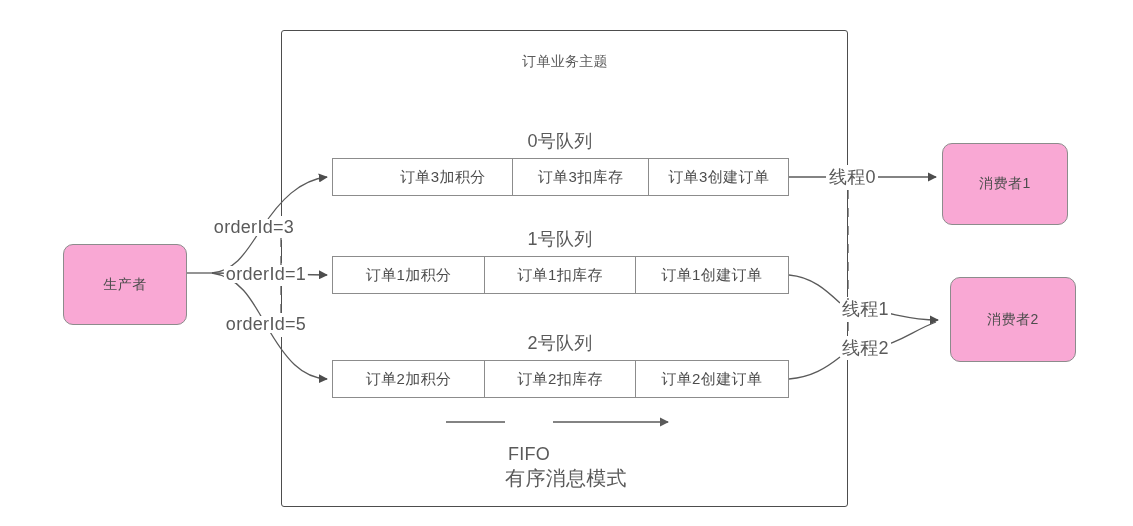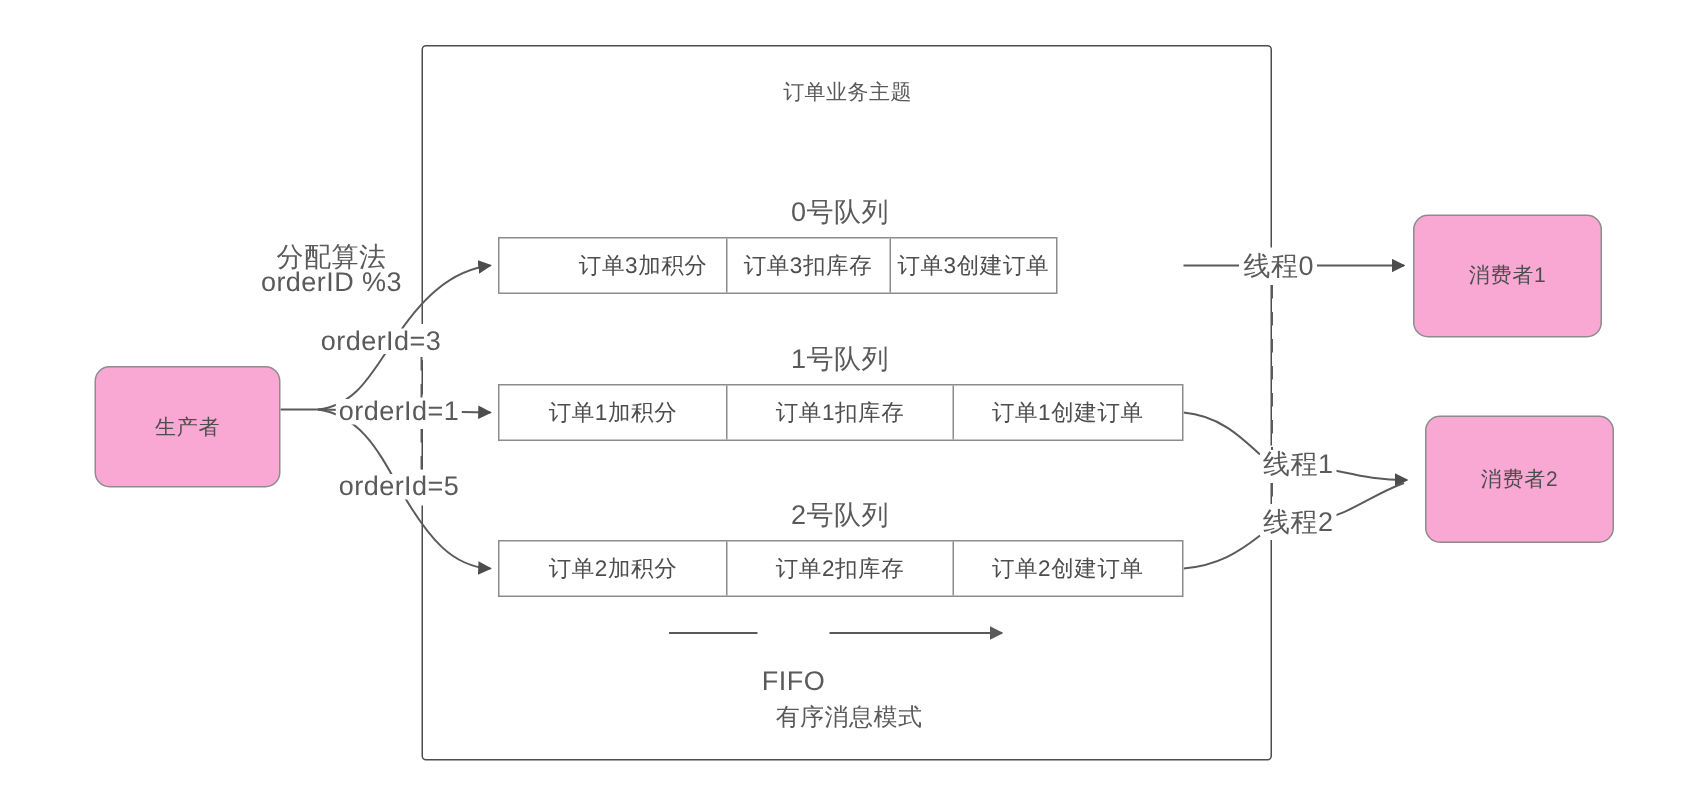--- a/index.html
+++ b/index.html
@@ -55,21 +55,21 @@
     position:absolute;
     font-size:18px;
     color:#5a5a5a;
     white-space:nowrap;
     letter-spacing:.3px;
     line-height:17px;
   }
   .lbl.center{transform:translateX(-50%);}
   .lbl.bg{background:#ffffff;padding:0 2px;}
   .lbl.title{font-size:14px;}
-  .lbl.big{font-size:16px;}
+  .lbl.big{font-size:20px;}
   .lbl.two-line{text-align:center;}
 </style>
 </head>
 <body>
 
 <div id="stage">
 
   <div class="topic-box" style="left:281px;top:30px;width:567px;height:477px;"></div>
 
   <svg class="layer" viewBox="0 0 1133 526">
@@ -139,30 +139,26 @@
 
   <div class="node rounded-box" style="left:942px;top:143px;width:126px;height:82px;">
     <span>消费者1</span>
   </div>
   <div class="node rounded-box" style="left:950px;top:277px;width:126px;height:85px;">
     <span>消费者2</span>
   </div>
 
   <div class="lbl center title" style="left:565px;top:53px;">订单业务主题</div>
 
-  <div class="lbl center two-line" style="left:221px;top:163px;">
-    <div>分配算法</div>
-    <div>orderID %3</div>
-  </div>
 
   <div class="lbl center" style="left:560px;top:133px;">0号队列</div>
   <div class="lbl center" style="left:560px;top:231px;">1号队列</div>
   <div class="lbl center" style="left:560px;top:335px;">2号队列</div>
 
-  <div class="queue-row" style="left:332px;top:158px;width:373px;height:38px;padding-left:41px;">
+  <div class="queue-row" style="left:332px;top:158px;width:457px;height:38px;padding-left:41px;">
     <div class="queue-cell" style="width:153px;">订单3加积分</div>
     <div class="queue-cell" style="width:151px;">订单3扣库存</div>
     <div class="queue-cell" style="width:153px;">订单3创建订单</div>
   </div>
 
   <div class="queue-row" style="left:332px;top:256px;width:457px;height:38px;">
     <div class="queue-cell" style="width:153px;">订单1加积分</div>
     <div class="queue-cell" style="width:151px;">订单1扣库存</div>
     <div class="queue-cell" style="width:153px;">订单1创建订单</div>
   </div>

